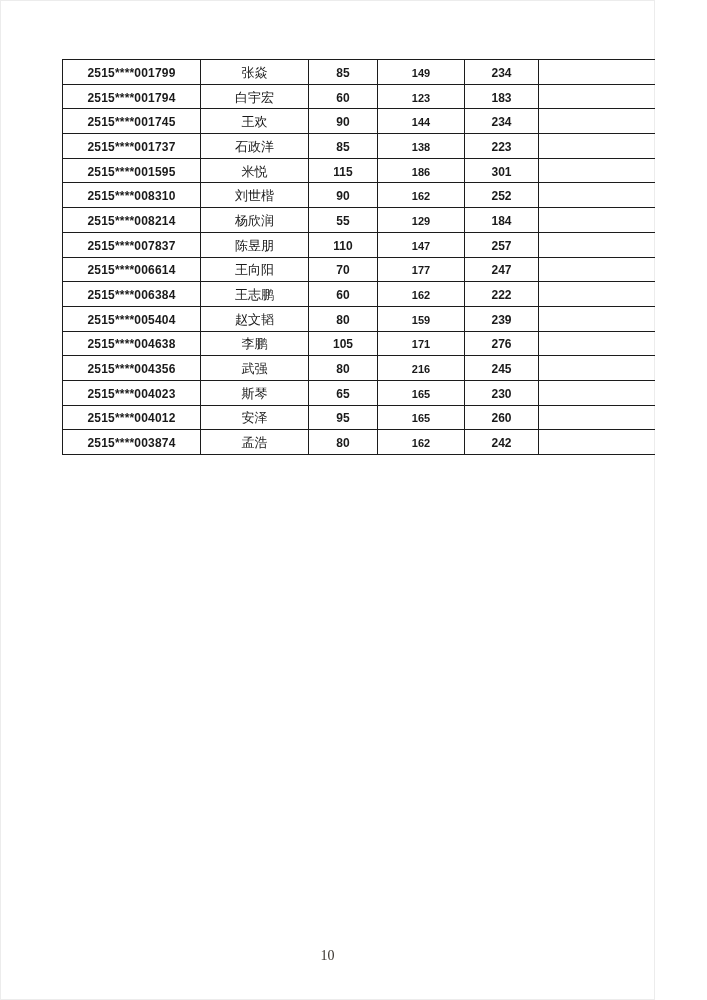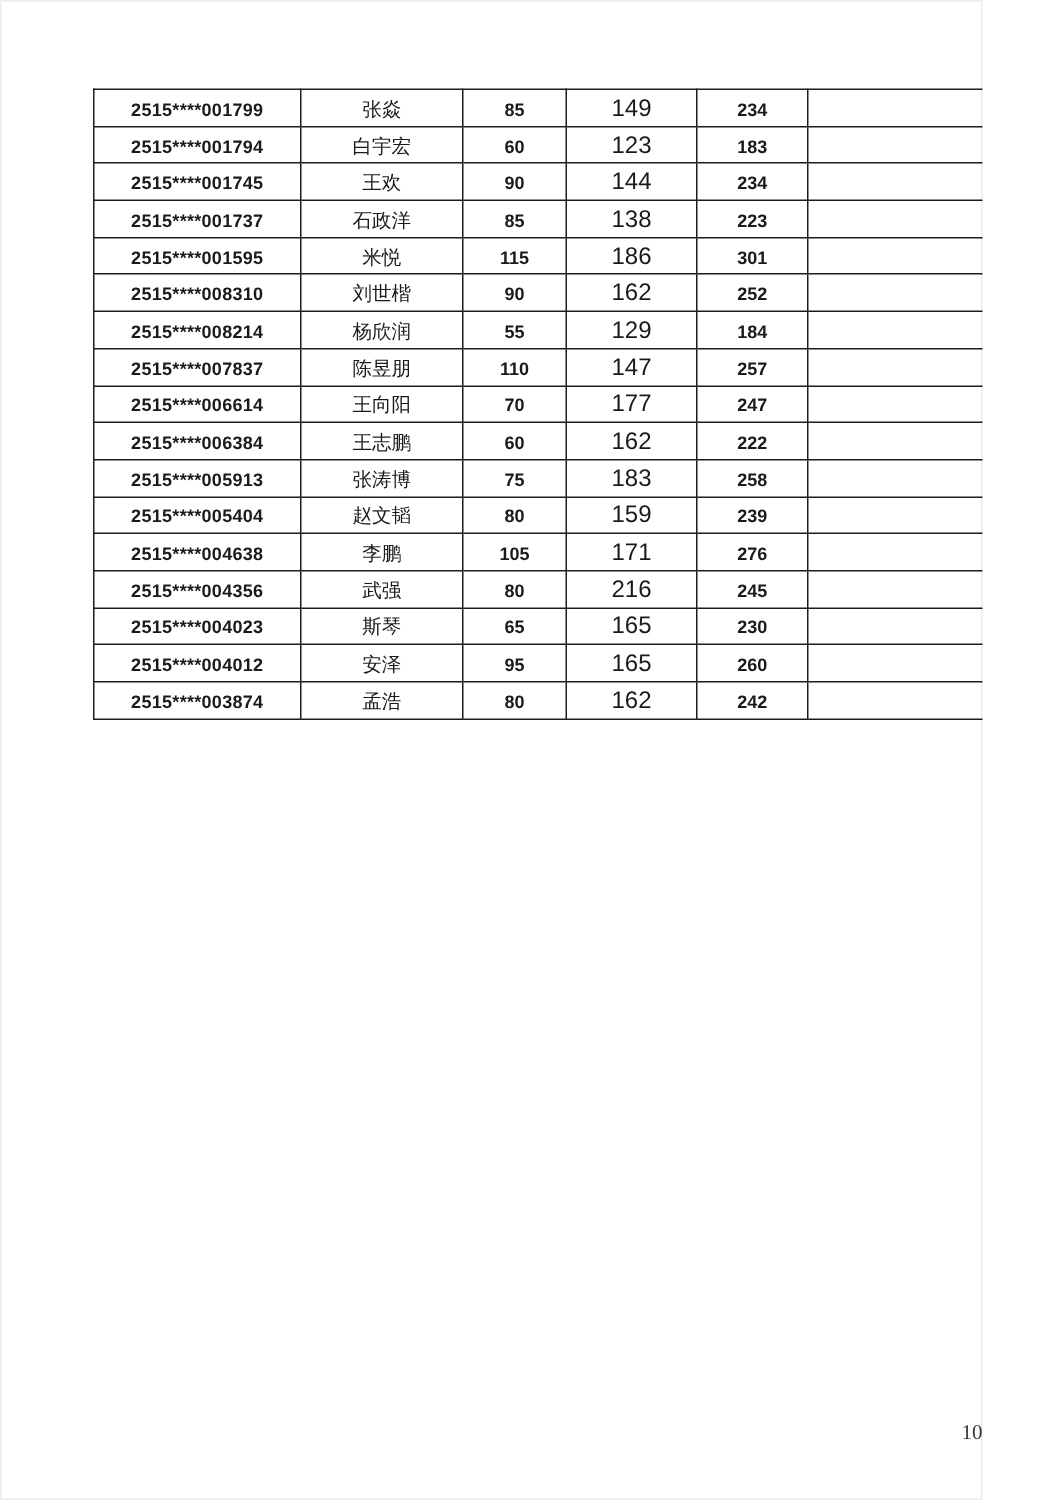--- a/index.html
+++ b/index.html
@@ -40,29 +40,29 @@
   td.col-0 { width: 133px; font-size: 12px; font-weight: 600; letter-spacing: 0.2px; }
   td.col-1 {
     width: 103px;
     font-family: Liberation Mono, monospace;
     font-size: 13px;
     font-weight: 400;
     vertical-align: bottom;
     padding-bottom: 2px;
   }
   td.col-2 { width: 64px;  font-size: 12px; font-weight: 600; margin-left: 21px; }
-  td.col-3 { width: 82px;  font-size: 16px; font-weight: 400; }
+  td.col-3 { width: 82px;  font-size: 11px; font-weight: 700; }
   td.col-4 { width: 69px;  font-size: 12px; font-weight: 600; margin-top: 12px; }
   td.col-5 { width: 117px; }
   .page-number {
     position: absolute;
     top: 948px;
     left: 0;
     right: 0;
-    text-align: right;
+    text-align: center;
     font-family: "Liberation Serif", "DejaVu Serif", serif;
     font-size: 14px;
     color: #3a3530;
   }
 </style>
 </head>
 <body>
 
 <div class="page">
   <table class="score-table">
@@ -141,28 +141,20 @@
         </tr>
         <tr>
           <td class="col-0">2515****006384</td>
           <td class="col-1">王志鹏</td>
           <td class="col-2">60</td>
           <td class="col-3">162</td>
           <td class="col-4">222</td>
           <td class="col-5"></td>
         </tr>
         <tr>
-          <td class="col-0">2515****005913</td>
-          <td class="col-1">张涛博</td>
-          <td class="col-2">75</td>
-          <td class="col-3">183</td>
-          <td class="col-4">258</td>
-          <td class="col-5"></td>
-        </tr>
-        <tr>
           <td class="col-0">2515****005404</td>
           <td class="col-1">赵文韬</td>
           <td class="col-2">80</td>
           <td class="col-3">159</td>
           <td class="col-4">239</td>
           <td class="col-5"></td>
         </tr>
         <tr>
           <td class="col-0">2515****004638</td>
           <td class="col-1">李鹏</td>

